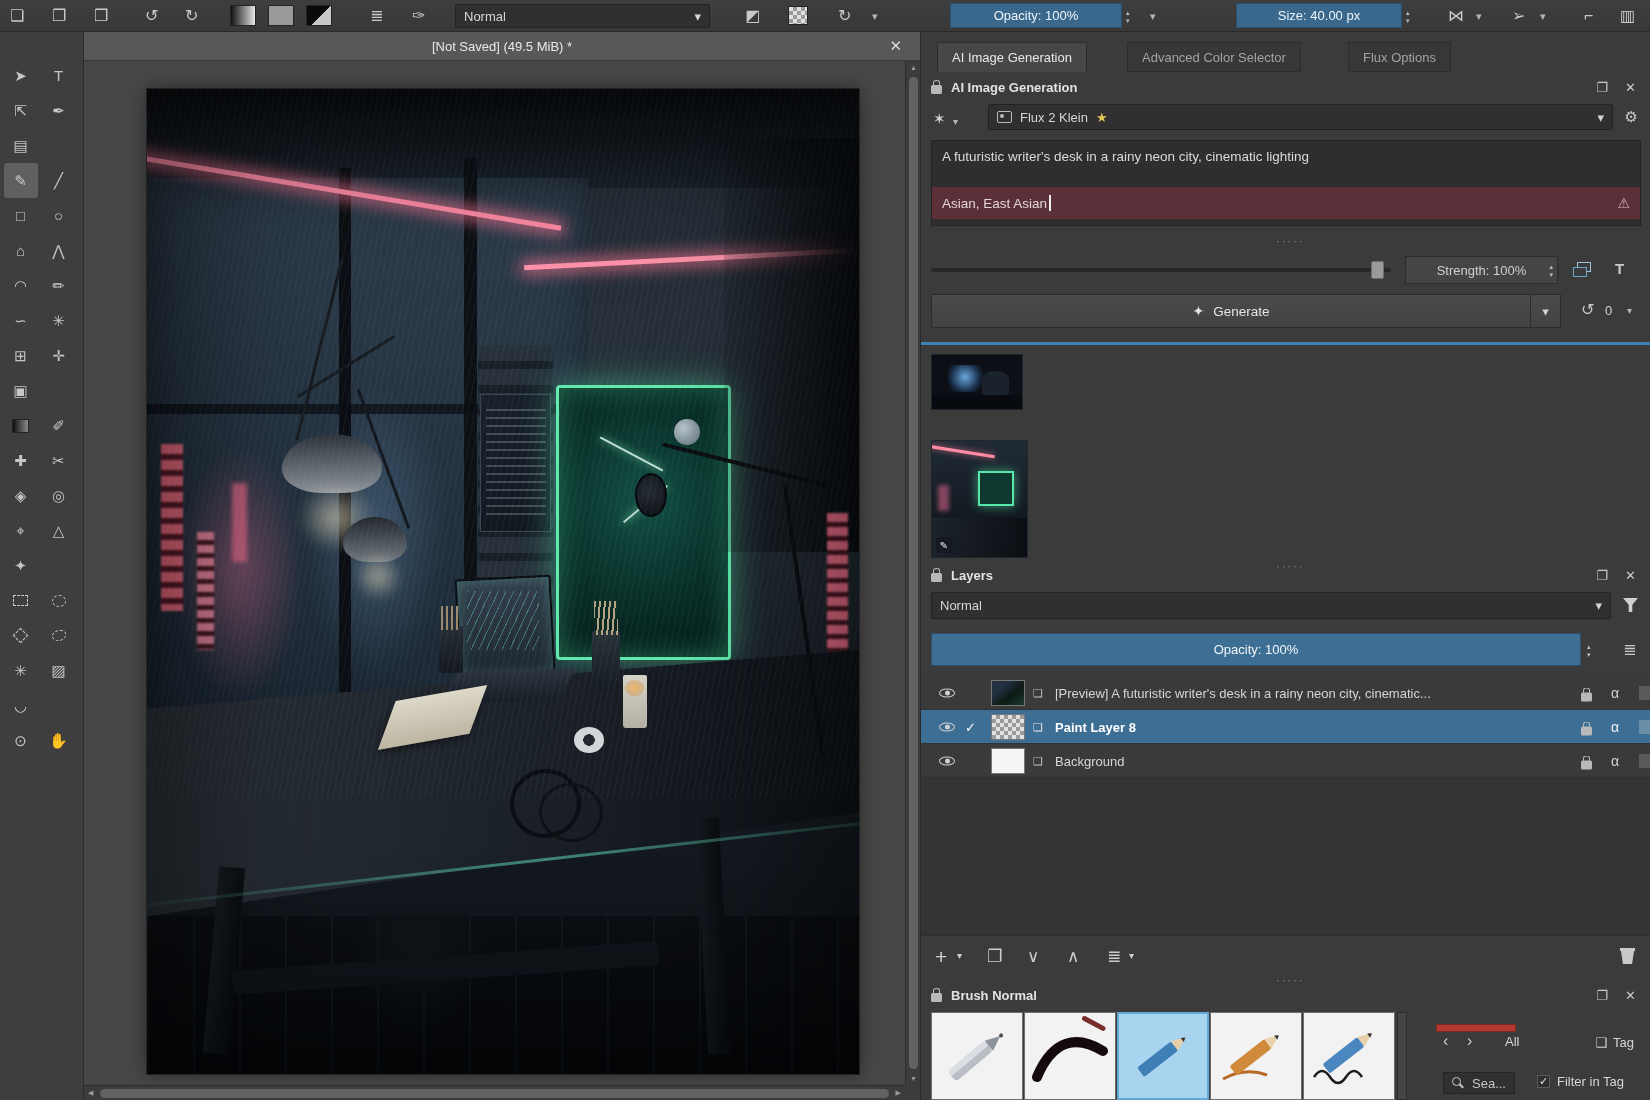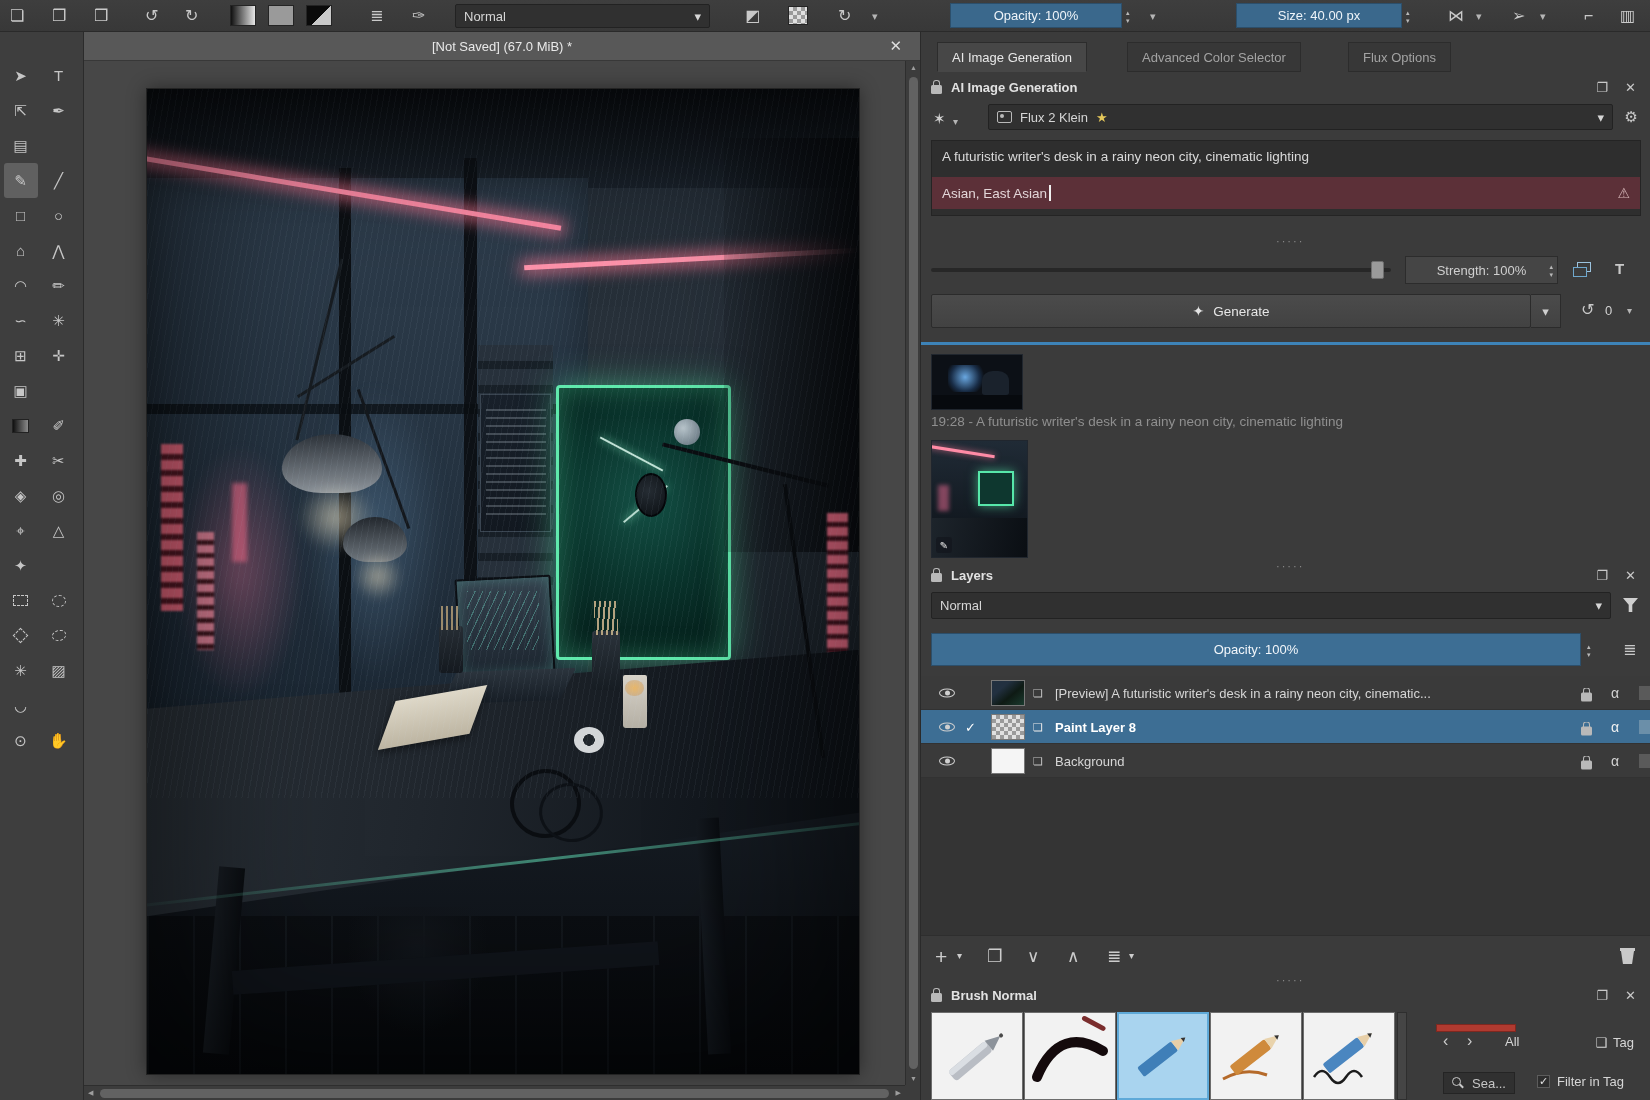--- a/index.html
+++ b/index.html
@@ -173,21 +173,21 @@
       <span class="tool">▨</span>
       <span class="tool">◡</span>
       <span class="tool"></span>
       <span class="tool">⊙</span>
       <span class="tool">✋</span>
     </div>
   </div>
 
   <div class="canvas-area">
     <div class="cv-title">
-      <span>[Not Saved]  (67.0 MiB) *</span>
+      <span>[Not Saved]  (49.5 MiB) *</span>
       <span class="cv-close">✕</span>
     </div>
 
     <div class="viewport">
       <div class="artwork">
         <div class="aw" style="inset:0;background:linear-gradient(180deg,#232c36 0%,#273039 25%,#202830 50%,#161c23 72%,#0b0e13 100%)"></div>
         <div class="aw" style="left:0;top:0;width:100%;height:10%;background:linear-gradient(180deg,#0a0d11,#1a222b)"></div>
         <div class="aw" style="left:0;top:9%;width:62%;height:56%;background:linear-gradient(180deg,#2e3d4c,#243240 55%,#1b2733);box-shadow:inset 0 0 40px rgba(0,0,0,.4)"></div>
         <div class="aw" style="left:4%;top:36%;width:18%;height:26%;background:radial-gradient(ellipse,rgba(236,120,160,.4),transparent 70%);filter:blur(6px)"></div>
         <div class="aw" style="left:22%;top:30%;width:20%;height:30%;background:radial-gradient(ellipse,rgba(120,170,215,.3),transparent 70%);filter:blur(8px)"></div>
@@ -285,21 +285,21 @@
     <div class="combo abs" style="left:67px;top:72px;width:625px;height:26px;gap:8px">
       <span class="pic-icon"></span>
       <span>Flux 2 Klein</span>
       <span style="color:#e4c75a">★</span>
       <span class="cv"></span>
       <span>▾</span>
     </div>
     <span class="abs" style="right:12px;top:76px;color:#c9c9c9;font-size:15px">⚙</span>
 
     
-    <div class="abs" style="left:10px;top:108px;width:710px;height:76px;background:#2e2e2e;border:1px solid #242424">
+    <div class="abs" style="left:10px;top:108px;width:710px;height:86px;background:#2e2e2e;border:1px solid #242424">
       <div style="padding:8px 10px;color:#dadada;font-size:13.5px">A futuristic writer's desk in a rainy neon city, cinematic lighting</div>
       <div class="abs" style="left:0;right:0;bottom:6px;height:32px;background:#5c3038;display:flex;align-items:center;padding:0 10px">
         <span style="color:#e3d6d8;font-size:13.5px">Asian, East Asian</span>
         <span style="width:1.5px;height:16px;background:#f0f0f0;margin-left:2px;display:inline-block"></span>
         <span style="margin-left:auto;color:#d8b8ba;font-size:14px">⚠</span>
       </div>
     </div>
     <span class="dots" style="left:355px;top:203px">·····</span>
 
     
@@ -331,21 +331,20 @@
     <div class="abs" style="left:0;top:310px;width:730px;height:3px;background:#3d83b8"></div>
 
     
     <div class="abs" style="left:10px;top:322px;width:92px;height:56px;background:#0c1016;border:1px solid #20262e;overflow:hidden">
       <div class="abs" style="left:18%;top:18%;width:42%;height:50%;background:radial-gradient(circle at 45% 45%,rgba(110,175,235,.95),rgba(40,80,130,.45) 55%,transparent 75%)"></div>
       <div class="abs" style="left:55%;top:30%;width:30%;height:45%;background:#1a222c;border-radius:40% 40% 10% 10%"></div>
       <div class="abs" style="left:0;bottom:0;width:100%;height:26%;background:#070a0e"></div>
     </div>
 
     
-    <div class="abs" style="left:10px;top:382px;width:712px;color:#8f8f8f;font-size:13.5px;white-space:nowrap;overflow:hidden">19:28 - A futuristic writer's desk in a rainy neon city, cinematic lighting</div>
 
     
     <div class="abs" style="left:10px;top:408px;width:97px;height:118px;background:linear-gradient(180deg,#202b36,#141b23 60%,#0c1117);border:1px solid #20262e;overflow:hidden">
       <div class="abs" style="left:48%;top:26%;width:38%;height:30%;border:2px solid #57e7aa;background:#0e372f;box-shadow:0 0 10px rgba(88,235,172,.6)"></div>
       <div class="abs" style="left:-4%;top:8%;width:70%;height:3px;background:#ff8ba6;transform:rotate(9deg);box-shadow:0 0 6px rgba(255,120,150,.8)"></div>
       <div class="abs" style="left:6%;top:38%;width:12%;height:22%;background:rgba(240,110,150,.5);filter:blur(2px)"></div>
       <div class="abs" style="left:0;bottom:0;width:100%;height:34%;background:linear-gradient(100deg,#1d242b,#0a0e13)"></div>
       <div class="abs" style="left:4px;bottom:4px;width:16px;height:16px;background:rgba(20,24,30,.85);border-radius:3px;display:flex;align-items:center;justify-content:center;color:#e8e8e8;font-size:10px">
           <span>✎</span>
         </div>

